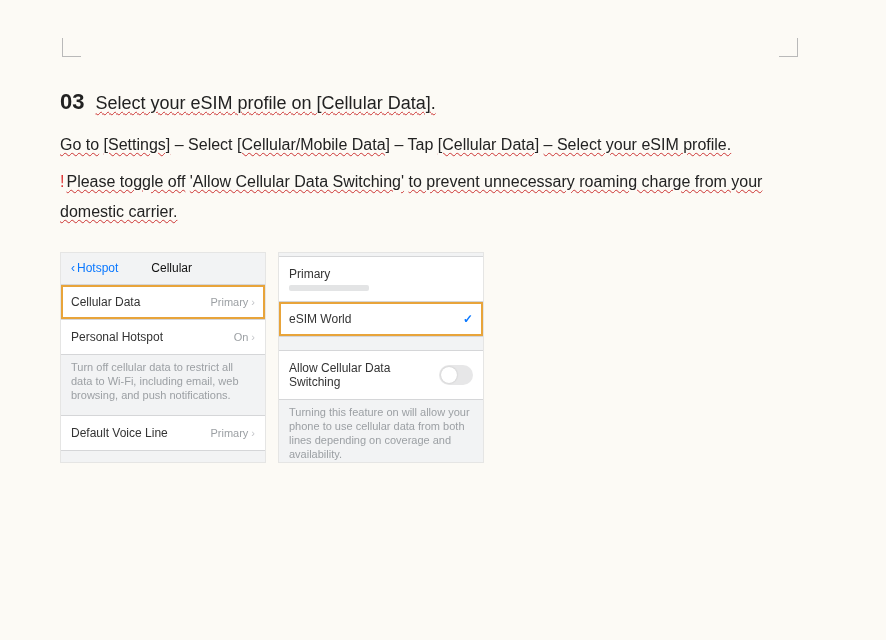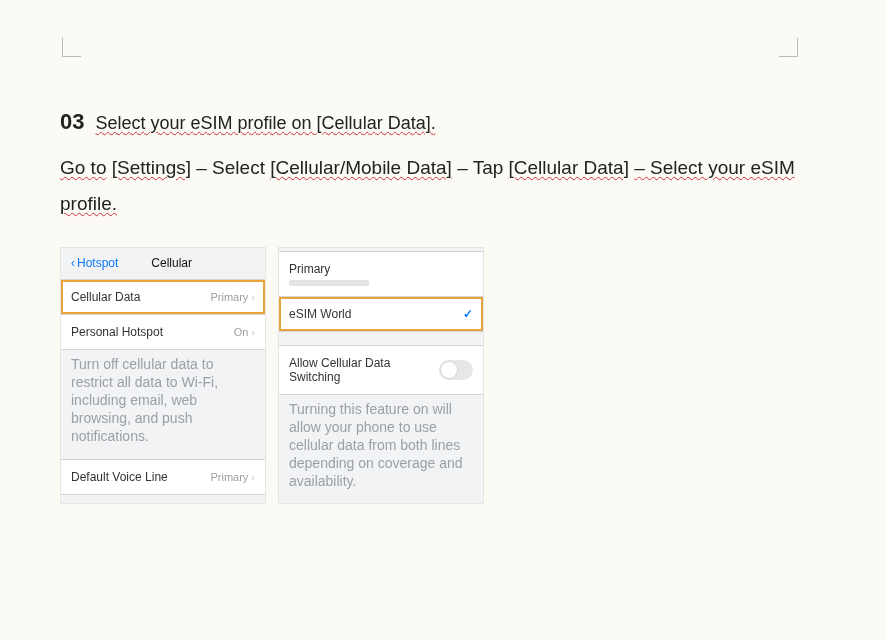--- a/index.html
+++ b/index.html
@@ -7,41 +7,41 @@
     --text:#222;
     --link:#333;
     --wavy:#c33;
     --panel-bg:#f2f3f4;
     --panel-line:#d5d6d8;
     --accent:#e8a43a;
     --blue:#0a78ff;
     --muted:#9ca0a4;
   }
   html,body{margin:0;padding:0;background:var(--bg);font-family:-apple-system,BlinkMacSystemFont,"Segoe UI",sans-serif;color:var(--text);}
-  .page{width:858px;height:640px;position:relative;box-sizing:border-box;padding:43px 60px;}
+  .page{width:858px;height:640px;position:relative;box-sizing:border-box;padding:23px 60px;}
   .crop{position:absolute;width:18px;height:18px;border-color:#b9b9b9;border-style:solid;border-width:0;}
   .crop.tl{top:38px;left:62px;border-left-width:1px;border-bottom-width:1px;}
   .crop.tr{top:38px;right:60px;border-right-width:1px;border-bottom-width:1px;}
   .content{padding-top:60px;max-width:760px;}
   .title{font-size:18px;margin:0 0 10px 0;line-height:1.7;}
   .title .num{font-weight:700;font-size:22px;margin-right:6px;}
-  .instr{font-size:19px;line-height:1.9;margin:0 0 6px 0;}
+  .instr{font-size:16px;line-height:1.9;margin:0 0 6px 0;}
   .wavy{text-decoration:underline wavy var(--wavy);text-decoration-thickness:1px;text-underline-offset:2px;}
   .warn-marker{color:#d33;margin-right:2px;}
   .shots{display:flex;gap:12px;margin-top:24px;}
   .shot{background:var(--panel-bg);border:1px solid #e5e5e4;width:206px;box-sizing:border-box;font-size:12px;color:#333;}
   .shot .hdr{display:flex;align-items:center;padding:8px 10px 10px 10px;}
   .shot .hdr .back{color:var(--blue);font-size:12px;display:flex;align-items:center;gap:2px;}
   .shot .hdr .title-c{flex:1;text-align:center;font-weight:400;font-size:12px;color:#111;margin-left:-30px;}
   .row{background:#fff;border-top:1px solid var(--panel-line);border-bottom:1px solid var(--panel-line);padding:10px 10px;display:flex;align-items:center;justify-content:space-between;margin-top:-1px;position:relative;font-size:12px;}
   .group{margin-bottom:14px;}
   .row .val{color:var(--muted);font-size:11px;display:flex;align-items:center;gap:3px;}
   .chev{color:#c3c5c8;}
   .hl{box-shadow:inset 0 0 0 2px var(--accent);}
-  .note{font-size:14px;color:var(--muted);padding:5px 10px 0 10px;line-height:1.3;}
+  .note{font-size:11px;color:var(--muted);padding:5px 10px 0 10px;line-height:1.3;}
   .shot2{width:206px;}
   .check{color:var(--blue);font-weight:700;}
   .switch{width:36px;height:20px;border-radius:10px;background:#e7e7e8;position:relative;}
   .switch::after{content:"";position:absolute;left:2px;top:2px;width:16px;height:16px;border-radius:50%;background:#fff;box-shadow:0 0 2px rgba(0,0,0,.2);}
   .skel{height:6px;width:80px;background:#e3e4e5;border-radius:2px;margin-top:4px;}
 </style>
 </head>
 <body>
 
 <div class="page">
@@ -57,20 +57,27 @@
     <p class="instr">
       <span class="wavy">Go to</span>
       <span class="wavy">[Settings]</span>
       <span>– Select</span>
       <span class="wavy">[Cellular/Mobile Data]</span>
       <span>– Tap</span>
       <span class="wavy">[Cellular Data]</span>
       <span class="wavy">– Select your eSIM profile.</span>
     </p>
 
+    <p class="instr">
+      <span class="warn-marker">!</span><span class="wavy">Please toggle off</span>
+      <span class="wavy">'Allow Cellular Data Switching'</span>
+      <span class="wavy">to prevent unnecessary roaming charge from your</span>
+      <br>
+      <span class="wavy">domestic carrier.</span>
+    </p>
 
     <div class="shots">
 
       <div class="shot">
         <div class="hdr">
           <span class="back">
             <span>‹</span>
             <span>Hotspot</span>
           </span>
           <span class="title-c">Cellular</span>

